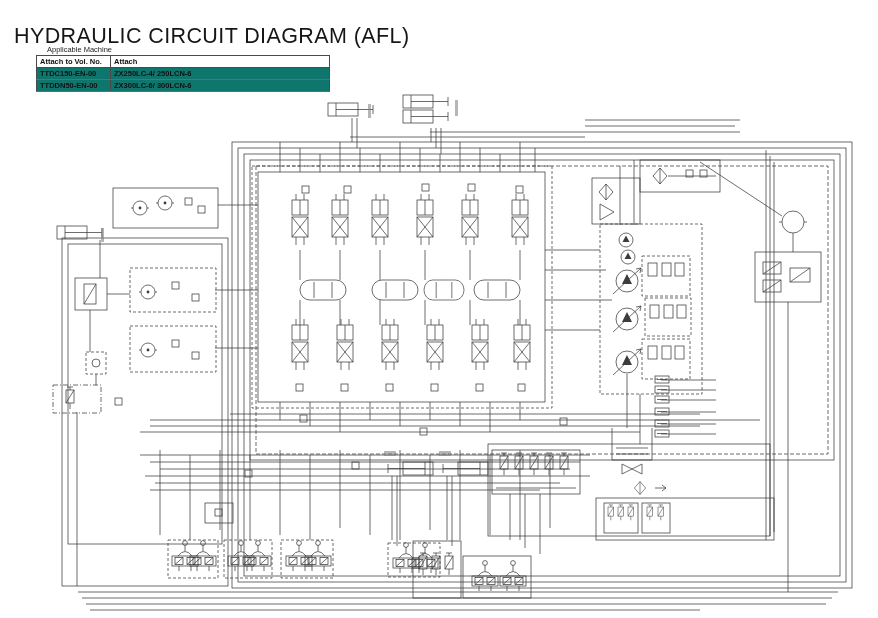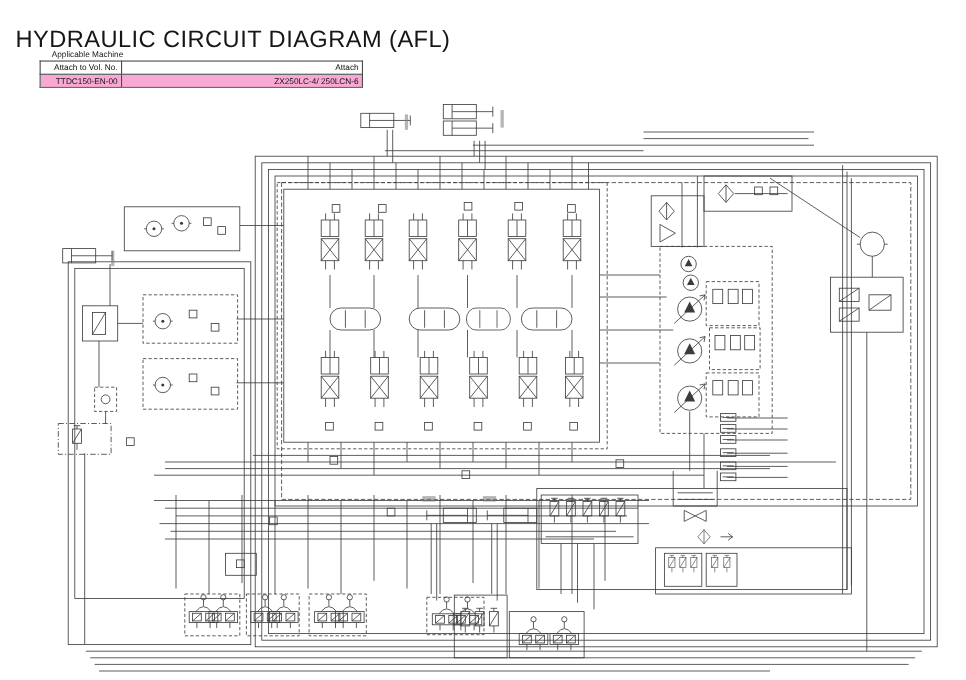--- a/index.html
+++ b/index.html
@@ -11,25 +11,25 @@
     font-family:"Liberation Sans", sans-serif;color:#111;
   }
   .page-title{
     position:absolute;left:14px;top:10px;font-size:21.5px;font-weight:400;
     letter-spacing:.4px;color:#161616;white-space:nowrap;
   }
   .am-wrap{position:absolute;left:36px;top:45px;width:294px;}
   .am-caption{font-size:7.5px;margin:0 0 1px 11px;color:#222;}
   table.am{border-collapse:collapse;width:100%;table-layout:fixed;}
   table.am td,table.am th{
-    border:1px solid #4a4a4a;font-size:7.5px;font-weight:400;text-align:right;
+    border:1px solid #4a4a4a;font-size:7.5px;font-weight:700;text-align:left;
     padding:0 3px;height:11px;line-height:11px;overflow:hidden;white-space:nowrap;
   }
   table.am col.c1{width:74px;}
-  table.am tr.data td{background:#f9a8d4;border-bottom:1.5px solid #6a6a6a;}
+  table.am tr.data td{background:#0f766e;border-bottom:1.5px solid #6a6a6a;}
   svg.diagram{position:absolute;left:0;top:0;width:878px;height:618px;}
   .ln,.ln *{stroke:var(--line);stroke-width:.75;fill:none;}
   .ln .fl{fill:var(--line);stroke:none;}
   .ln .lbl{fill:#7a7a7a;stroke:none;opacity:.55;}
   .wm *{stroke:none;}
 </style>
 </head>
 <body>
 
 <h1 class="page-title">HYDRAULIC CIRCUIT DIAGRAM (AFL)</h1>
@@ -42,20 +42,24 @@
         <col>
       </colgroup>
     <tbody>
         <tr>
       <th>Attach to Vol. No.</th>
       <th>Attach</th>
     </tr>
     <tr class="data">
       <td>TTDC150-EN-00</td>
       <td>ZX250LC-4/ 250LCN-6</td>
+    </tr>
+    <tr class="data">
+      <td>TTDDN50-EN-00</td>
+      <td>ZX300LC-6/ 300LCN-6</td>
     </tr>
   </tbody>
     </table>
 </div>
 
 <svg class="diagram ln" viewBox="0 0 878 618" aria-hidden="true">
   <defs>
     <g id="vsec">
       <rect x="0" y="0" width="16" height="15"></rect>
         <line x1="8" y1="0" x2="8" y2="15"></line>

